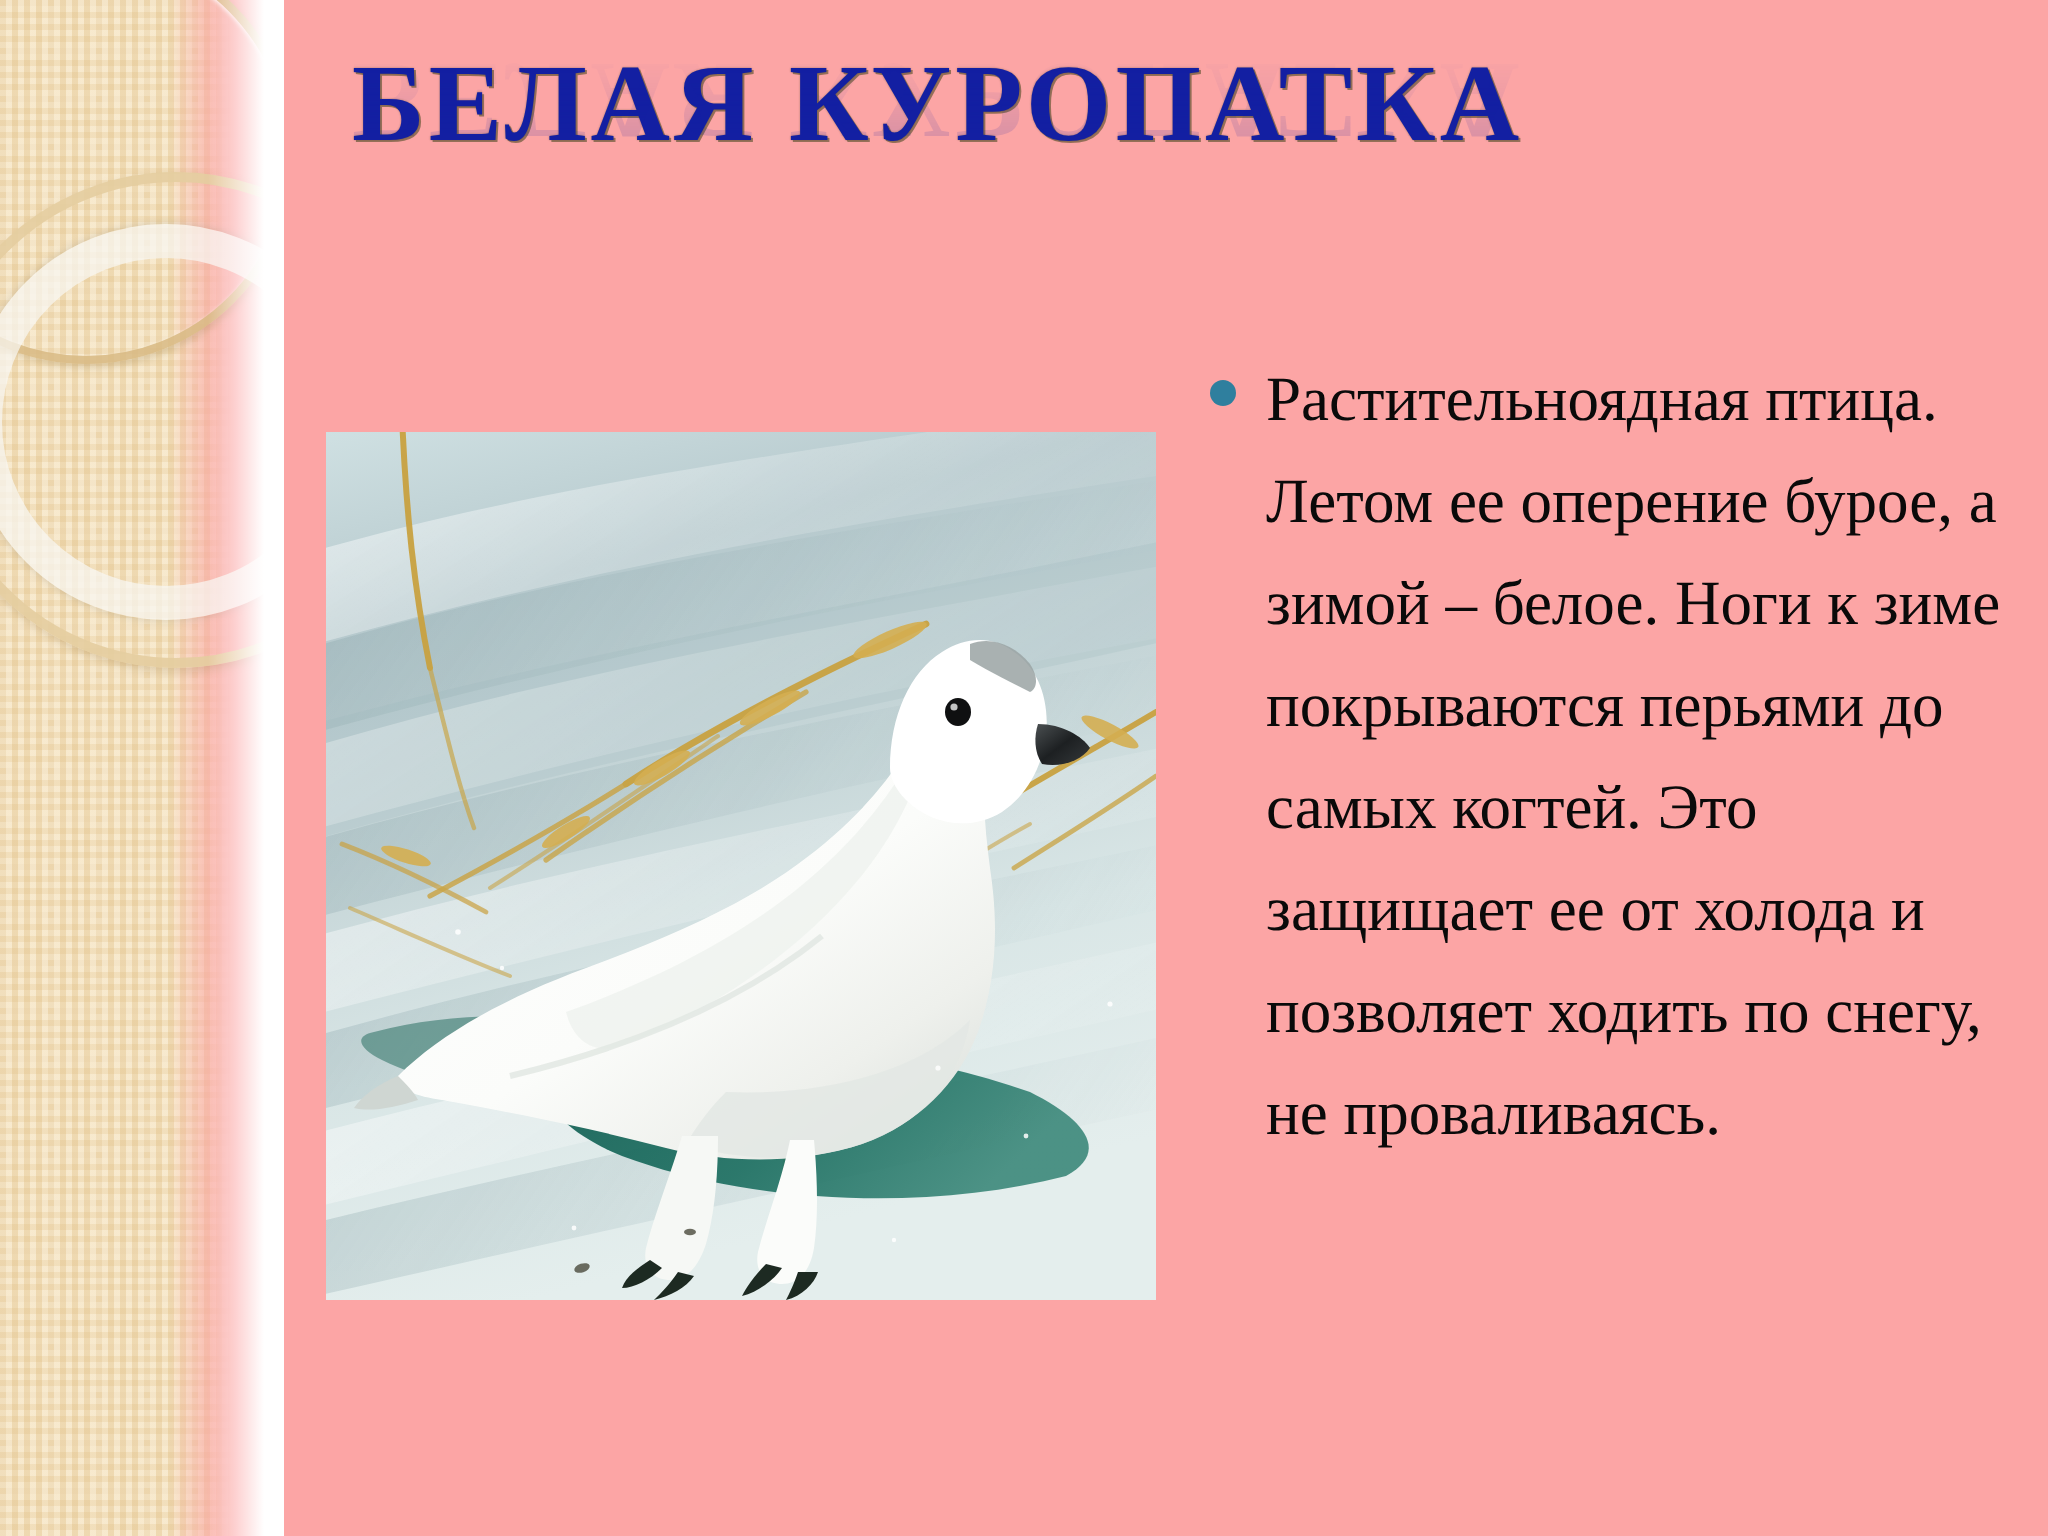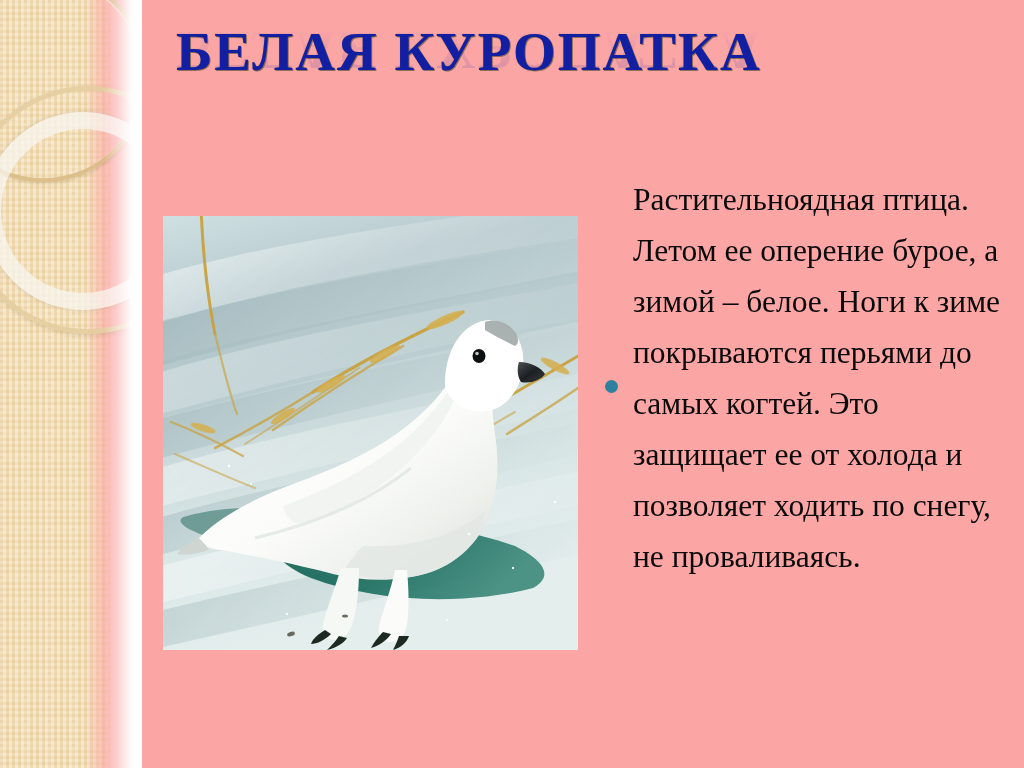--- a/index.html
+++ b/index.html
@@ -146,21 +146,21 @@
 
   
   #body-block {
     position: absolute;
     left: 605px;
     top: 174px;
     width: 400px;
   }
   .bullet-row {
     display: flex;
-    align-items: center;
+    align-items: flex-start;
   }
   .bullet-dot {
     flex: 0 0 auto;
     width: 13px;
     height: 13px;
     border-radius: 50%;
     background: #2f7f9e;
     margin-top: 16px;
     margin-right: 15px;
   }

